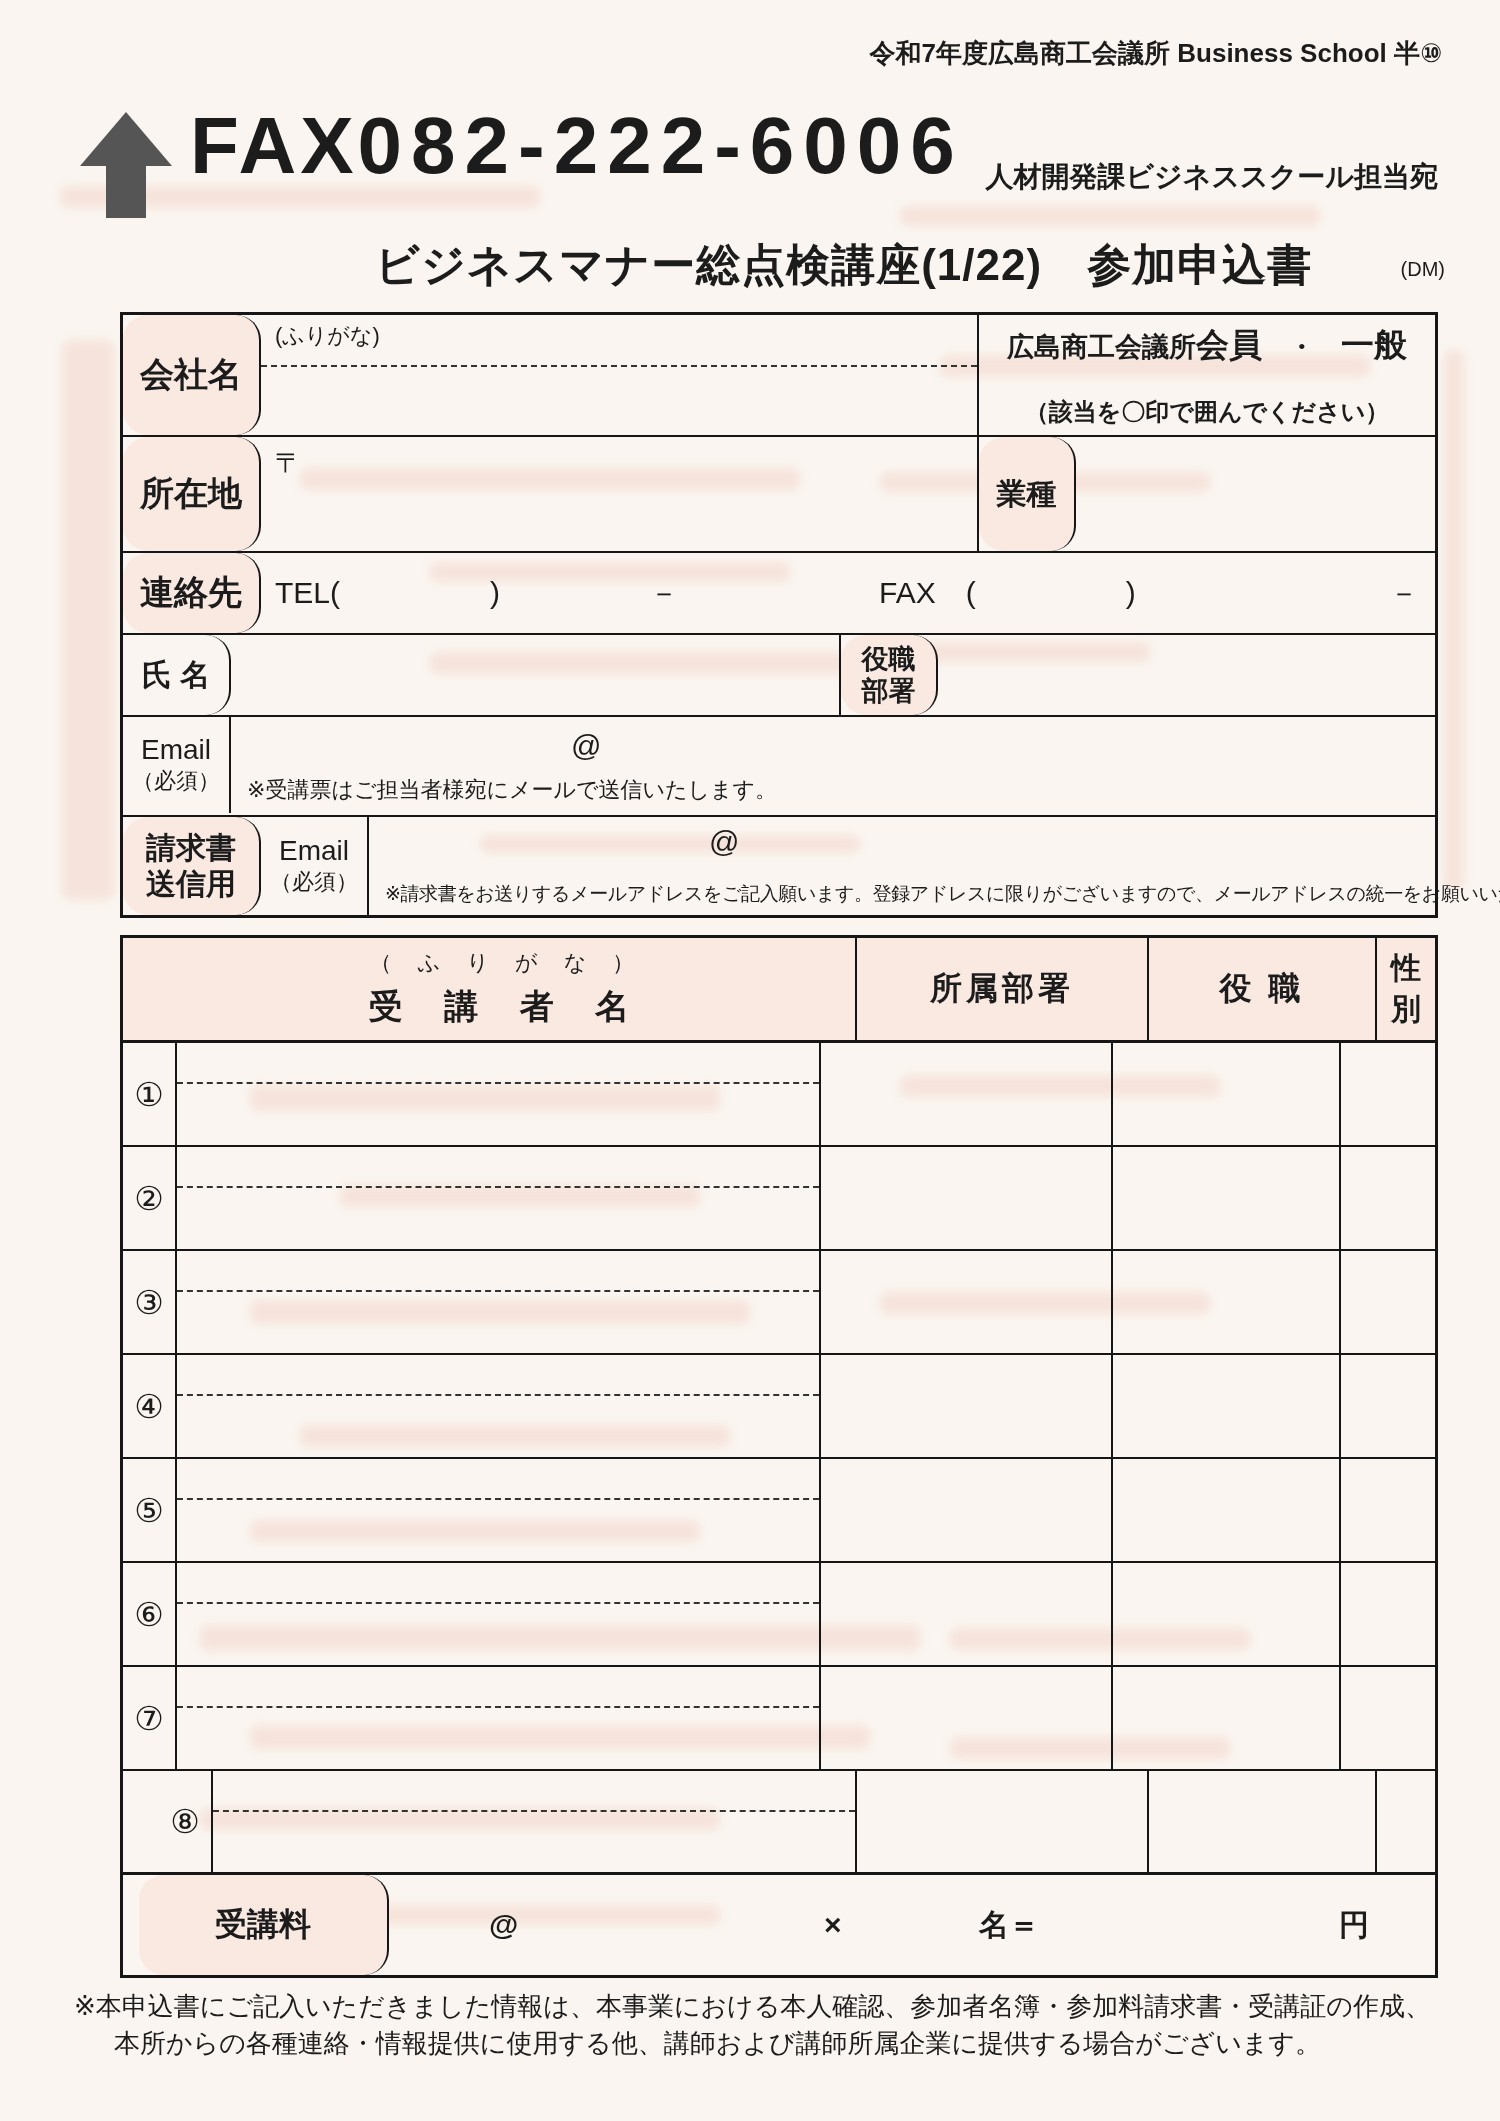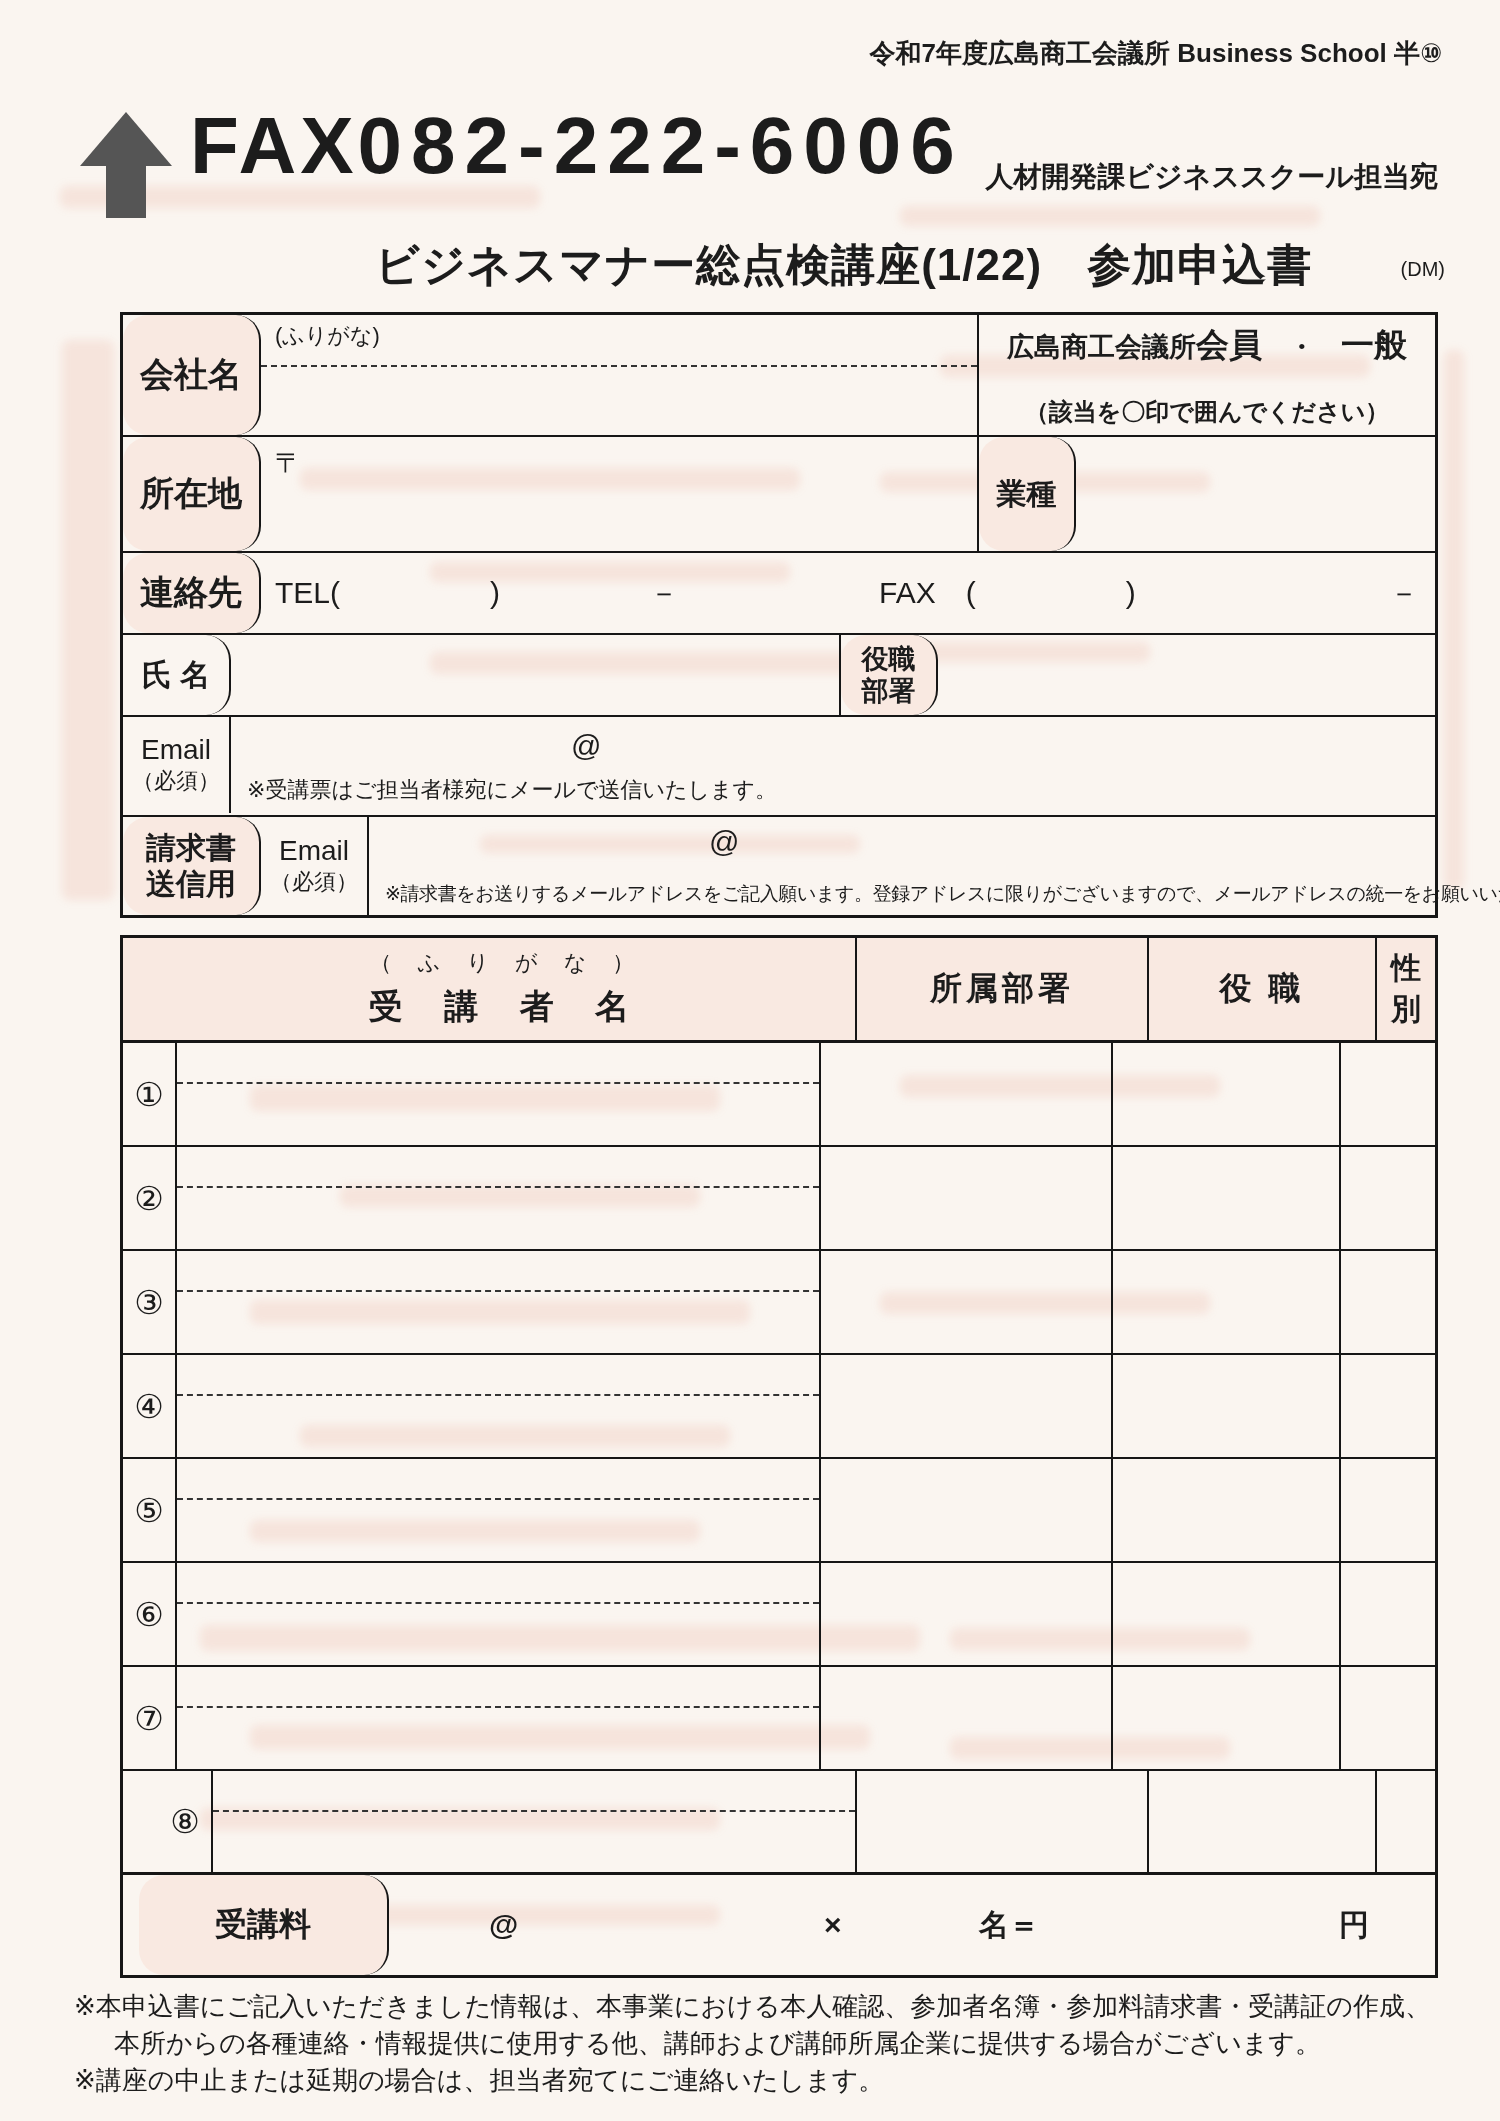--- a/index.html
+++ b/index.html
@@ -272,16 +272,15 @@
         <span class="fee-item" style="left:435px;">×</span>
         <span class="fee-item" style="left:590px;">名＝</span>
         <span class="fee-item" style="left:950px;">円</span>
       </div>
     </div>
   </div>
 
   <div class="notes">
     <div>※本申込書にご記入いただきました情報は、本事業における本人確認、参加者名簿・参加料請求書・受講証の作成、</div>
     <div class="ind">本所からの各種連絡・情報提供に使用する他、講師および講師所属企業に提供する場合がございます。</div>
-    <div>※講座の中止または延期の場合は、担当者宛てにご連絡いたします。</div>
   </div>
 
 </div>
 
 </body></html>

